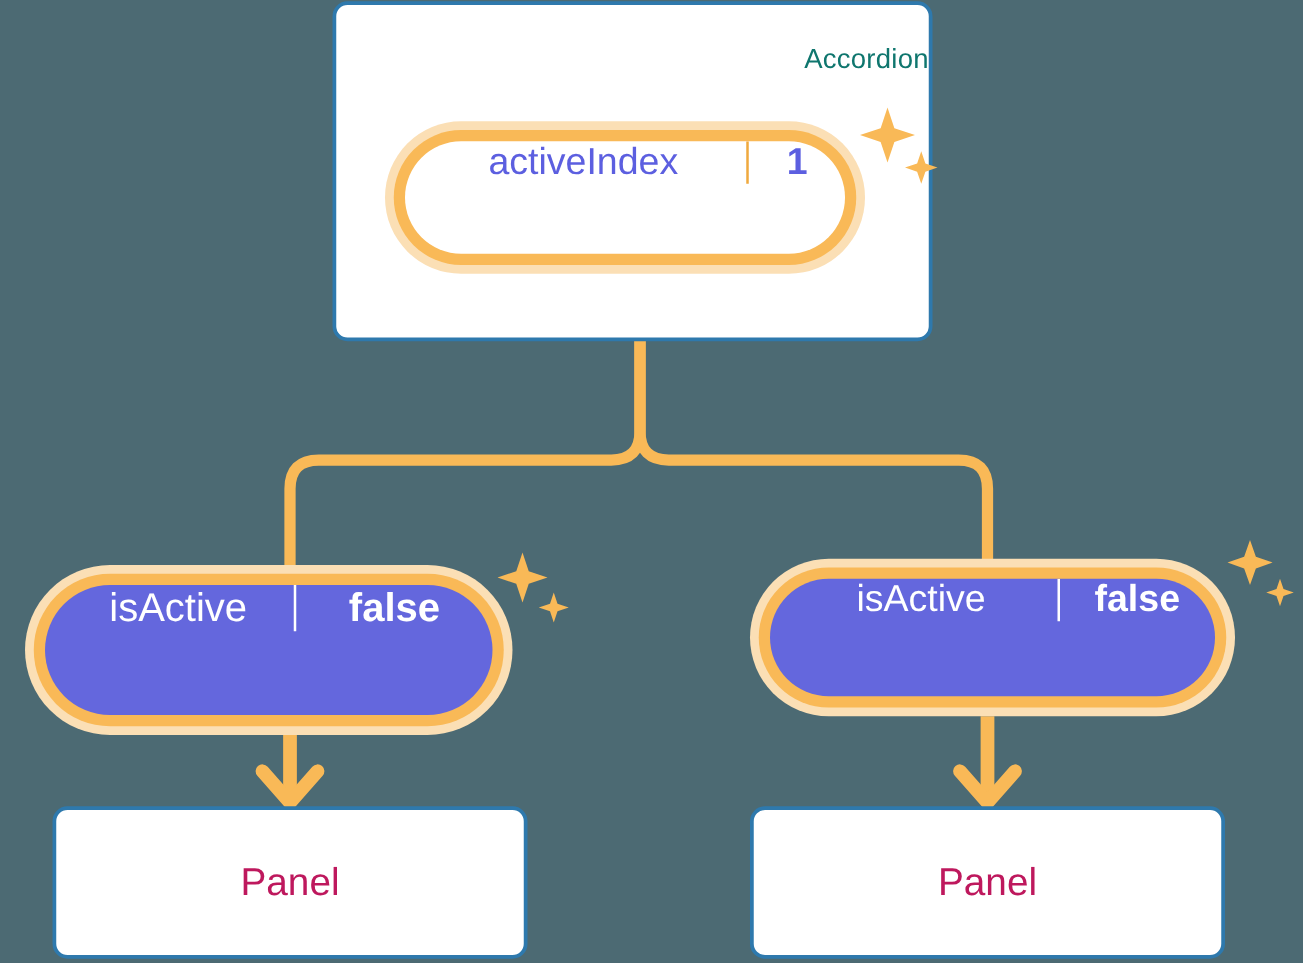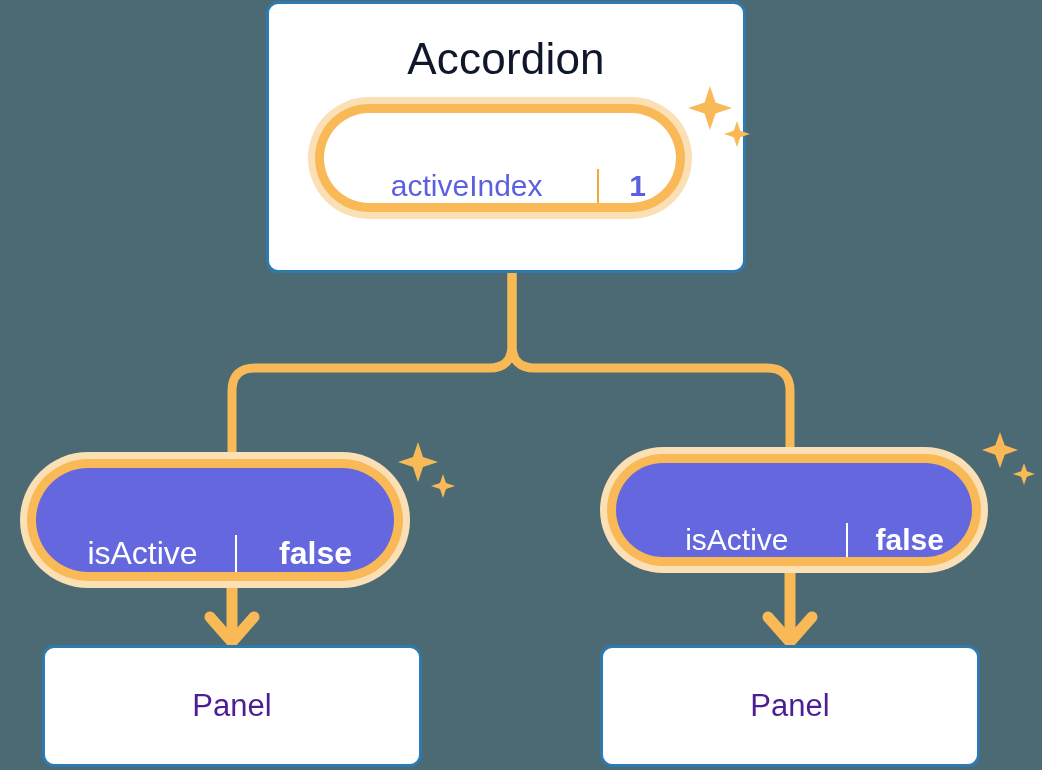--- a/index.html
+++ b/index.html
@@ -43,23 +43,23 @@
     left: 266px;
     top: 1px;
     width: 480px;
     height: 272px;
   }
   #accordion-title {
     position: absolute;
     top: 30px;
     left: 0;
     width: 100%;
-    text-align: center;
-    color: #0f172a;
-    font-size: 44px;
+    text-align: right;
+    color: #0f766e;
+    font-size: 22px;
     letter-spacing: 0.2px;
   }
 
   
   .pill-wrap {
     position: absolute;
     box-sizing: border-box;
     border-radius: 999px;
     background: #fbdfb5;            
     padding: 7px;
@@ -71,21 +71,21 @@
     padding: 9px;
     width: 100%;
     height: 100%;
   }
   .pill-body {
     box-sizing: border-box;
     border-radius: 999px;
     width: 100%;
     height: 100%;
     display: flex;
-    align-items: flex-end;
+    align-items: flex-start;
     overflow: hidden;
   }
   .pill-cell {
     display: flex;
     align-items: center;
     justify-content: center;
     box-sizing: border-box;
     white-space: nowrap;
   }
   .pill-cell.key { flex: 1 1 auto; }
@@ -97,21 +97,21 @@
   .pill-body.light .pill-cell.key { padding: 0 22px 0 34px; }
   .pill-body.light .pill-cell.val {
     border-left: 2px solid #f0a93e;
     padding: 0 30px;
     min-width: 58px;
   }
 
   
   .pill-body.solid { background: #6467dd; }
   .pill-body.solid .pill-cell { color: #ffffff; font-size: 32px; }
-  .pill-body.solid .pill-cell.key { padding: 0 16px; margin-top: 39px; }
+  .pill-body.solid .pill-cell.key { padding: 0 16px; }
   .pill-body.solid .pill-cell.val {
     border-left: 2px solid #ffffff;
     padding: 0 24px;
   }
 
   #state-pill-accordion {
     left: 308px;
     top: 97px;
     width: 384px;
     height: 122px;
@@ -140,21 +140,21 @@
     position: absolute;
     background: #ffffff;
     border: 3px solid #2e79ad;
     border-radius: 12px;
     box-sizing: border-box;
     display: flex;
     align-items: center;
     justify-content: center;
   }
   .panel-label {
-    color: #4c1d95;
+    color: #be185d;
     font-size: 31px;
   }
   #panel-left  { left: 42px;  top: 645px; width: 380px; height: 122px; }
   #panel-right { left: 600px; top: 645px; width: 380px; height: 122px; }
 
   
   .sparkle-group { position: absolute; pointer-events: none; }
   #sparkle-accordion { left: 686px; top: 84px;  width: 70px; height: 70px; }
   #sparkle-left      { left: 396px; top: 440px; width: 64px; height: 64px; }
   #sparkle-right     { left: 980px; top: 430px; width: 62px; height: 62px; }

